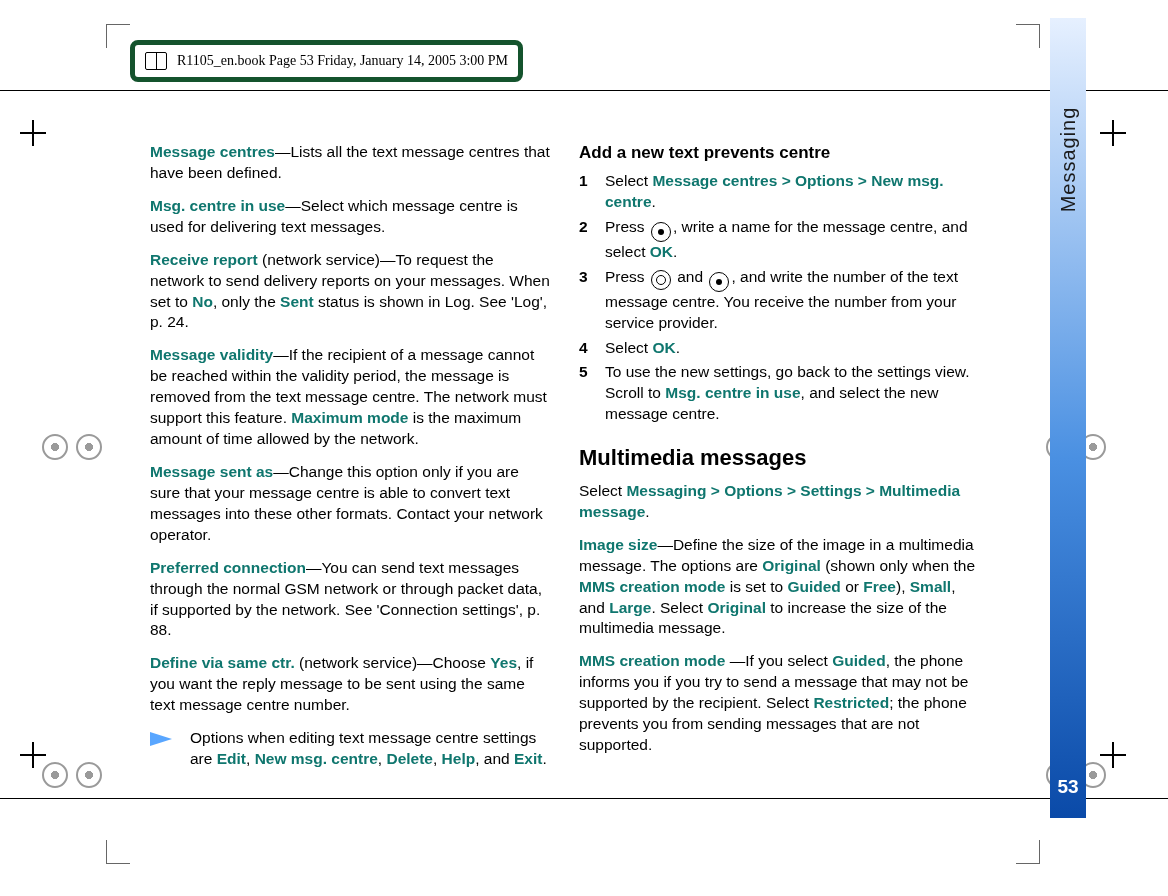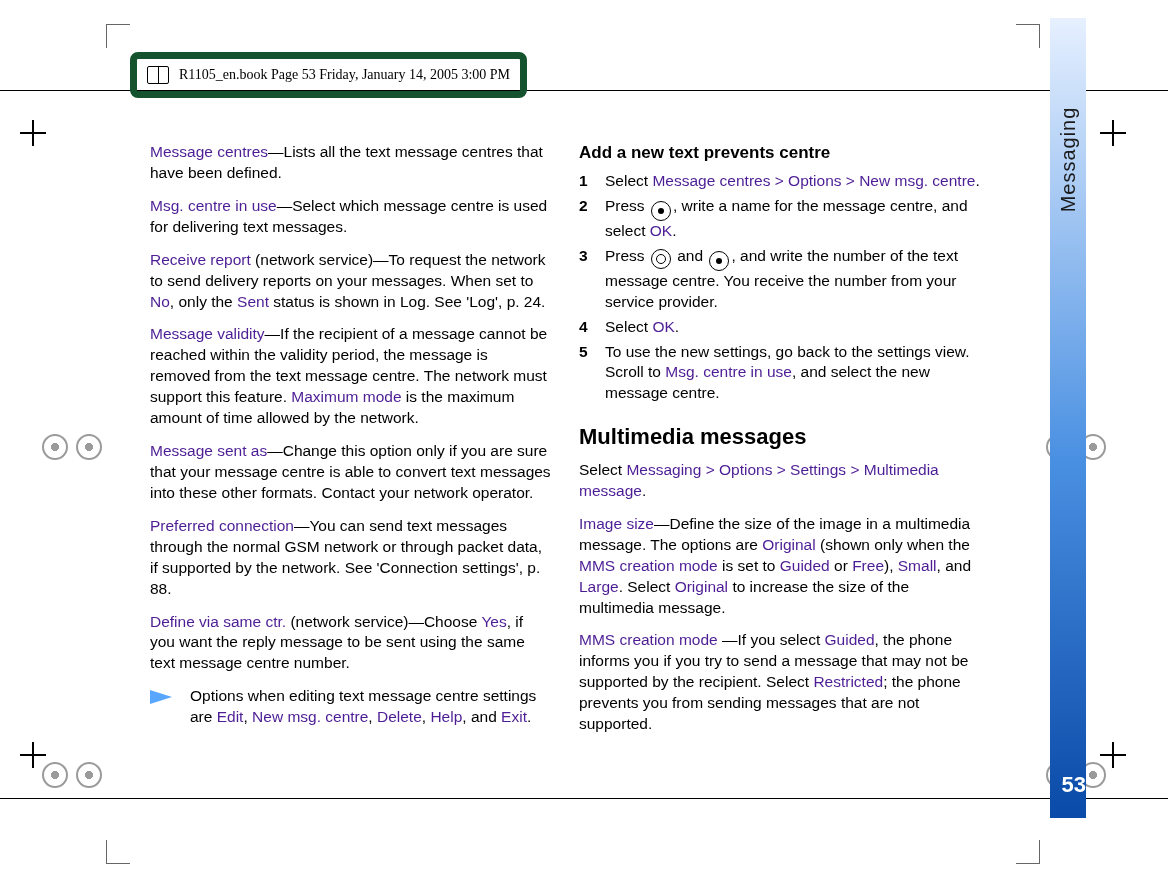--- a/index.html
+++ b/index.html
@@ -66,24 +66,24 @@
     margin: -5px 0 0 -5px;
     background: radial-gradient(circle, #9a9a9a 55%, transparent 56%);
     border-radius: 50%;
   }
   .target-pair { position: absolute; width: 60px; height: 26px; }
   .target-pair .inner1 { position:absolute; left:0; top:2px; }
   .target-pair .inner2 { position:absolute; left:34px; top:2px; }
 
   .header-box {
     position: absolute;
-    left: 130px; top: 52px;
+    left: 130px; top: 40px;
     height: 28px;
     padding: 2px 10px 2px 10px;
-    border: 7px solid #14532d;
+    border: 5px solid #14532d;
     border-radius: 8px;
     display: flex;
     align-items: center;
     gap: 10px;
     font-family: "Times New Roman", Times, serif;
     font-size: 14px;
   }
   .header-box .book-icon {
     width: 20px; height: 16px;
     border: 1px solid #000;
@@ -114,41 +114,41 @@
     transform-origin: center;
     color: #1a1a1a;
     font-size: 20px;
     letter-spacing: 1px;
     white-space: nowrap;
   }
   .sidebar .pagenum {
     position: absolute;
     left: 0; right: 0;
     bottom: 20px;
-    text-align: right;
+    text-align: center;
     color: #fff;
     font-weight: bold;
-    font-size: 22px;
+    font-size: 19px;
   }
 
   .content {
     position: absolute;
     left: 150px;
     top: 142px;
     width: 830px;
     display: flex;
     gap: 28px;
     font-size: 15.5px;
     line-height: 1.35;
   }
   .col {
     flex: 1;
   }
   p { margin: 0 0 12px 0; }
-  .hl { color: #4c1d95; font-weight: normal; }
+  .hl { color: #0f766e; font-weight: bold; }
   h3.sub {
     margin: 0 0 6px 0;
     font-size: 17px;
     font-weight: bold;
   }
   h2.section {
     margin: 18px 0 8px 0;
     font-size: 22px;
     font-weight: bold;
   }

